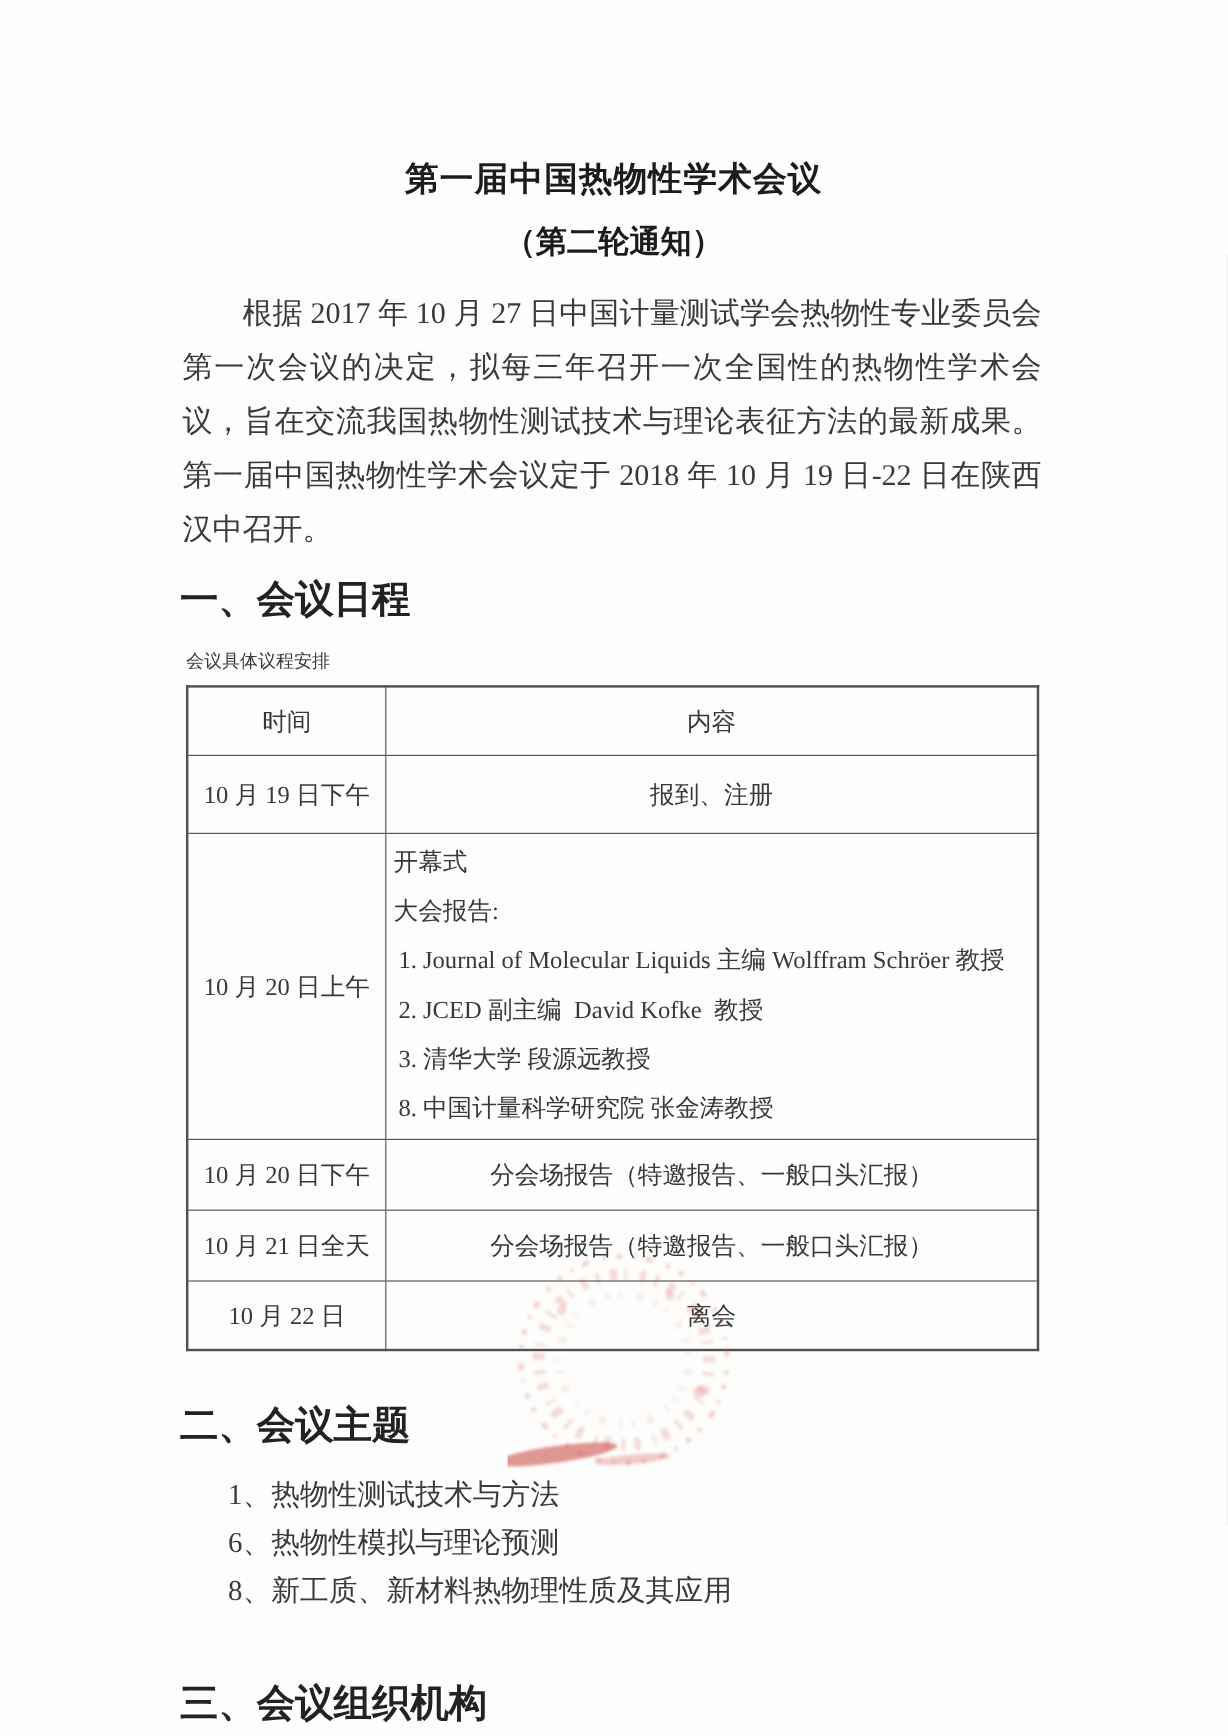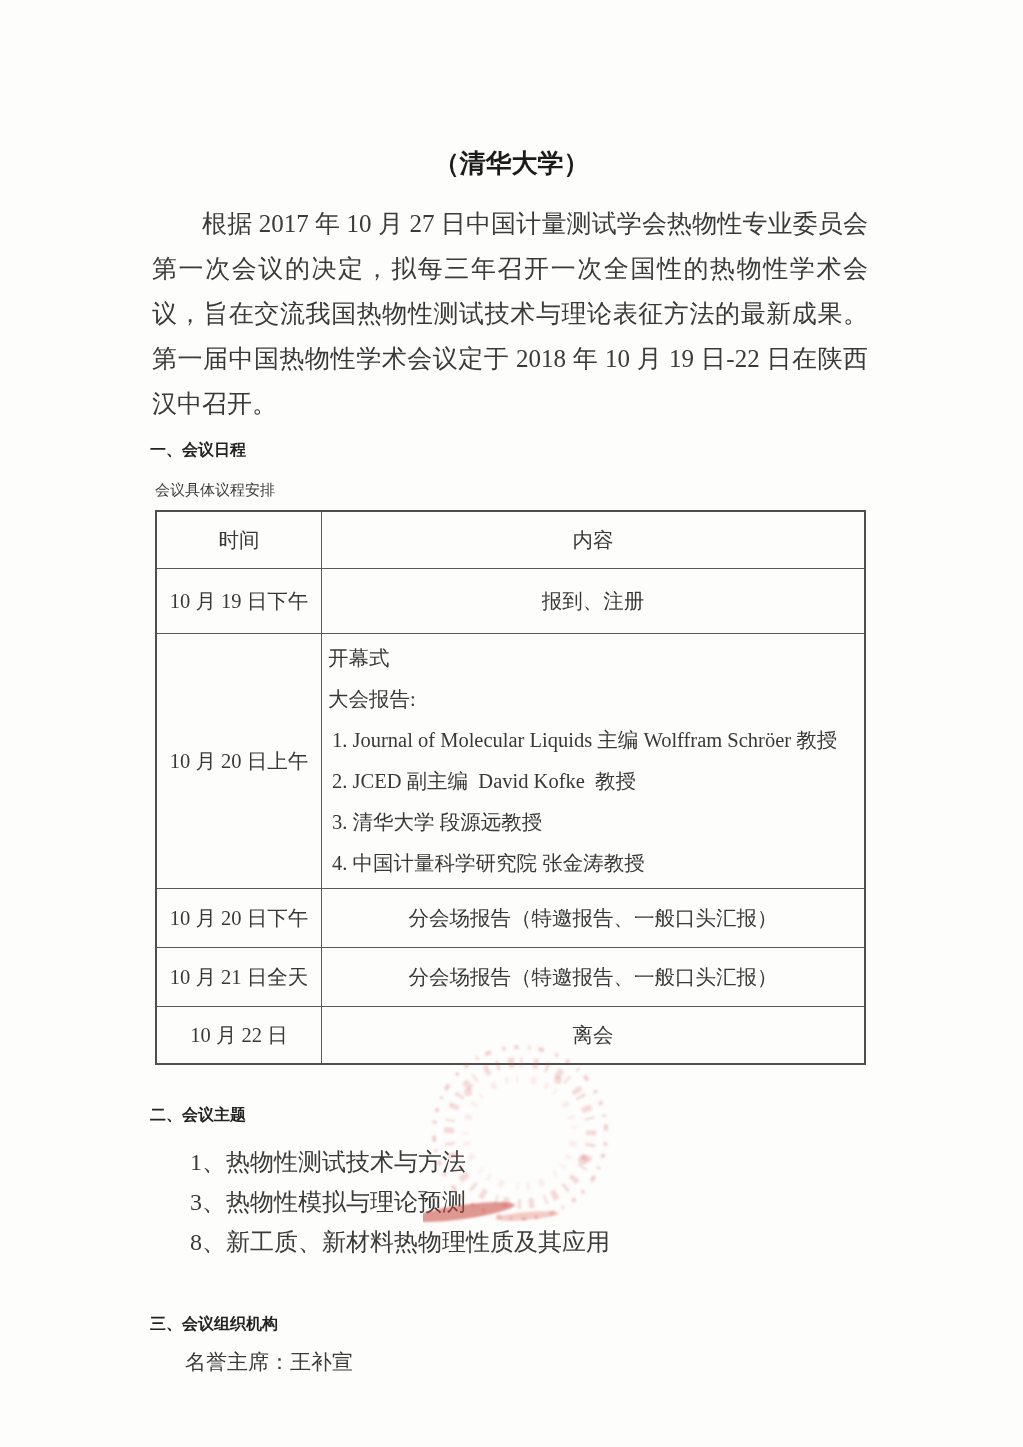--- a/index.html
+++ b/index.html
@@ -35,21 +35,21 @@
     font-size:25px;
     line-height:45px;
     text-align:justify;
     text-indent:2em;
     color:#3a3a3a;
   }
   .sec-heading{
     margin:14px 0 0 150px;
     font-family:"Liberation Sans","DejaVu Sans",sans-serif;
     font-weight:bold;
-    font-size:16px;
+    font-size:32px;
     color:#222;
   }
   .table-caption{
     width:711px;
     margin:20px 0 0 155px;
     text-align:left;
     font-size:15px;
     color:#3a3a3a;
   }
   table.schedule{
@@ -102,21 +102,22 @@
     left:423px;top:1040px;
     width:195px;height:200px;
     pointer-events:none;
   }
 </style>
 </head>
 <body>
 
 <div class="page">
 
-  <div class="subtitle">（清华大学）</div>
+  <div class="title">第一届中国热物性学术会议</div>
+  <div class="subtitle">（第二轮通知）</div>
 
   <p class="intro">根据 2017 年 10 月 27 日中国计量测试学会热物性专业委员会第一次会议的决定，拟每三年召开一次全国性的热物性学术会议，旨在交流我国热物性测试技术与理论表征方法的最新成果。第一届中国热物性学术会议定于 2018 年 10 月 19 日-22 日在陕西汉中召开。</p>
 
   <div class="sec-heading">一、会议日程</div>
   <div class="table-caption">会议具体议程安排</div>
 
   <table class="schedule">
     <tbody>
         <tr class="head">
       <td class="time-col">时间</td>
@@ -127,42 +128,42 @@
       <td>报到、注册</td>
     </tr>
     <tr>
       <td class="time-col">10 月 20 日上午</td>
       <td class="content-multiline">
         <div class="cline center">开幕式</div>
         <div class="cline center">大会报告:</div>
         <div class="cline left">1. Journal of Molecular Liquids 主编 Wolffram Schröer 教授</div>
         <div class="cline left">2. JCED 副主编  David Kofke  教授</div>
         <div class="cline left">3. 清华大学 段源远教授</div>
-        <div class="cline left">4. 中国计量科学研究院 张金涛教授</div>
+        <div class="cline left">8. 中国计量科学研究院 张金涛教授</div>
       </td>
     </tr>
     <tr class="r-sub">
       <td class="time-col">10 月 20 日下午</td>
       <td>分会场报告（特邀报告、一般口头汇报）</td>
     </tr>
     <tr class="r-sub">
       <td class="time-col">10 月 21 日全天</td>
       <td>分会场报告（特邀报告、一般口头汇报）</td>
     </tr>
     <tr class="r-leave">
       <td class="time-col">10 月 22 日</td>
       <td>离会</td>
     </tr>
   </tbody>
     </table>
 
   <div class="sec-heading sec2">二、会议主题</div>
   <div class="topics">
     <div>1、热物性测试技术与方法</div>
-    <div>3、热物性模拟与理论预测</div>
+    <div>6、热物性模拟与理论预测</div>
     <div>8、新工质、新材料热物理性质及其应用</div>
   </div>
 
   <div class="sec-heading sec3">三、会议组织机构</div>
   <div class="org-line">名誉主席：王补宣</div>
 
   <div class="stamp">
     <svg width="195" height="200" viewBox="0 0 195 200" xmlns="http://www.w3.org/2000/svg">
       <defs>
         <filter id="blur1">

